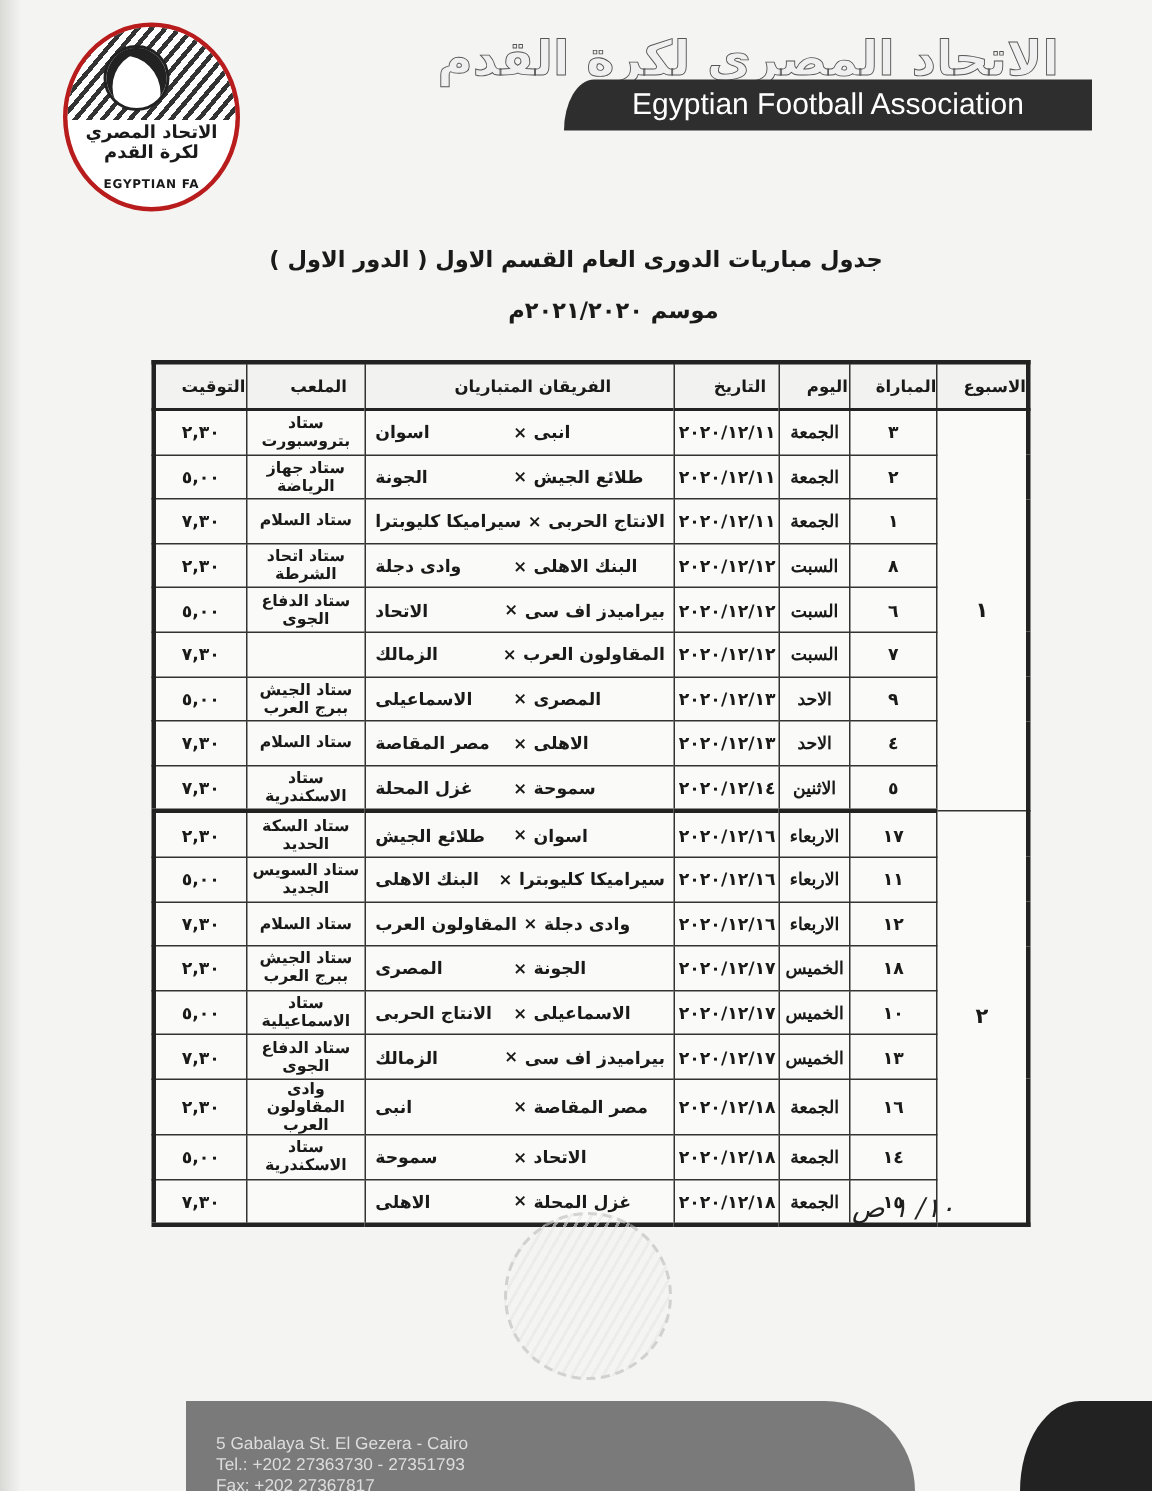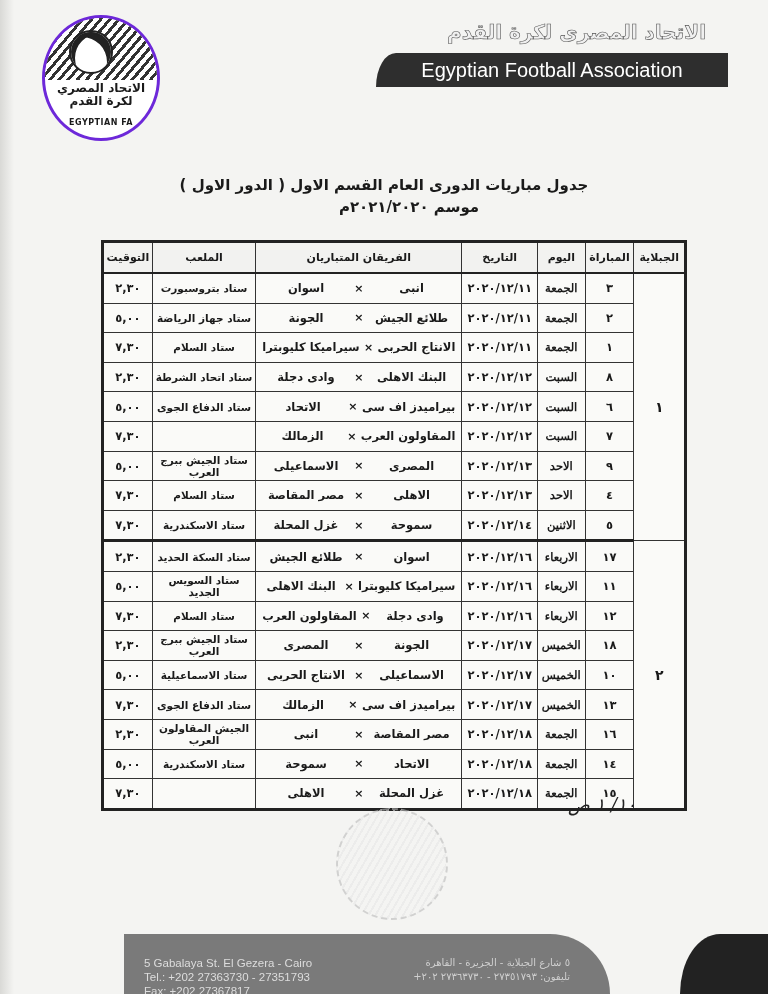--- a/index.html
+++ b/index.html
@@ -6,57 +6,57 @@
   body {
     width:768px; height:994px; overflow:hidden; position:relative;
     background:#f4f4f2;
     font-family:"DejaVu Sans", sans-serif;
     color:#1a1a1a;
   }
   .page-edge { position:absolute; left:0; top:0; width:14px; height:994px;
     background:linear-gradient(90deg,#d9d9d6,#f4f4f2); }
   
   .logo { position:absolute; left:42px; top:15px; width:112px; height:120px;
-    border:3px solid #6d28d9; border-radius:50%; background:#fff; overflow:hidden; }
+    border:3px solid #b91c1c; border-radius:50%; background:#fff; overflow:hidden; }
   .logo .rays { position:absolute; left:0; top:0; width:112px; height:62px;
     background:repeating-linear-gradient(130deg,#333 0 3px,#fff 3px 7px); }
   .logo .ball { position:absolute; left:24px; top:12px; width:40px; height:40px;
     border-radius:50%; background:#fff; border:2px solid #222;
     box-shadow: inset 8px 6px 0 -4px #222, inset -9px 10px 0 -5px #222; }
   .logo .ltext { position:absolute; left:0; right:0; top:64px; text-align:center;
     font-family:"DejaVu Sans", sans-serif; font-weight:bold; font-size:12px; line-height:13px; direction:rtl; }
   .logo .etext { position:absolute; left:0; right:0; top:100px; text-align:center;
     font-size:8px; font-weight:bold; letter-spacing:0.5px; }
   
-  .ar-title { position:absolute; right:62px; top:20px; font-size:20px; font-weight:bold;
+  .ar-title { position:absolute; right:62px; top:20px; font-size:32px; font-weight:bold;
     direction:rtl; color:#3a3a3a; letter-spacing:1px; -webkit-text-stroke:0.6px #555; color:#f0f0f0; }
   .en-banner { position:absolute; left:376px; top:53px; width:352px; height:34px;
     background:#2e2e2e; border-top-left-radius:20px 34px; color:#fff;
     font-family:"Liberation Sans", sans-serif; font-size:20px; line-height:34px; text-align:center; }
   
-  .doc-title { position:absolute; left:0; width:768px; top:176px; text-align:center;
+  .doc-title { position:absolute; left:0; width:768px; top:164px; text-align:center;
     font-weight:bold; font-size:15px; direction:rtl; }
   .doc-season { position:absolute; left:0; width:768px; top:198px; text-align:center;
     font-weight:bold; font-size:15px; direction:rtl;padding-left:25px; }
   
   table.schedule { position:absolute; left:101px; top:240px; width:586px;
     border-collapse:collapse; direction:rtl; border:3px solid #222; font-size:11.5px; }
   table.schedule th, table.schedule td { border:1px solid #333; text-align:center; padding:0; }
-  table.schedule th { height:29px; font-weight:bold; font-size:11px; background:#f2f2f0; border-bottom:2px solid #222; }
+  table.schedule th { height:29px; font-weight:bold; font-size:11px; background:#f2f2f0; border-bottom:2px solid #222;padding-left:17px; }
   table.schedule td { height:28.6px; font-weight:bold; background:#fafaf8; }
   table.schedule tr.group-end td { border-bottom:3px solid #222; }
   td.week { font-size:14px; width:50px; }
   td.num { width:48px; }
   td.day { width:47px;font-family:Liberation Serif, serif; }
   td.date { width:75px; font-weight:normal; font-family:"DejaVu Sans", sans-serif;margin-left:44px; }
   td.match { width:196px; }
   td.stadium { width:104px; font-size:10.5px; }
   td.time { width:48px; }
   .m-wrap { display:flex; direction:rtl; align-items:center; justify-content:space-between; padding:0 6px; }
-  .m-home, .m-away { flex:1; text-align:center; white-space:nowrap; }
+  .m-home, .m-away { flex:1; text-align:left; white-space:nowrap; }
   .m-vs { width:18px; text-align:center; font-size:11px; }
   
   .signature { position:absolute; left:568px; top:794px; font-size:18px; font-style:italic;
     color:#222; direction:rtl; font-family:"DejaVu Serif", serif; }
   .stamp { position:absolute; left:336px; top:808px; width:108px; height:108px;
     border:2px dashed #bbb; border-radius:50%; opacity:0.6;
     background:repeating-linear-gradient(120deg,#e8e8e8 0 2px,transparent 2px 6px); }
   
   .footer { position:absolute; left:0; top:928px; width:768px; height:66px; }
   .sponsor { position:absolute; left:18px; top:6px; width:100px; height:60px; }
@@ -88,21 +88,21 @@
 </div>
 <div class="ar-title">الاتحاد المصرى لكرة القدم</div>
 <div class="en-banner">Egyptian Football Association</div>
 
 <div class="doc-title">جدول مباريات الدورى العام القسم الاول ( الدور الاول )</div>
 <div class="doc-season">موسم ٢٠٢١/٢٠٢٠م</div>
 
 <table class="schedule">
   <thead>
     <tr>
-      <th>الجبلاية</th>
+      <th>الاسبوع</th>
       <th>المباراة</th>
       <th>اليوم</th>
       <th>التاريخ</th>
       <th>الفريقان المتباريان</th>
       <th>الملعب</th>
       <th>التوقيت</th>
     </tr>
   </thead>
   <tbody id="schedule-body">
       <tr>
@@ -321,21 +321,21 @@
         <td class="num">١٦</td>
         <td class="day">الجمعة</td>
         <td class="date">٢٠٢٠/١٢/١٨</td>
         <td class="match">
           <div class="m-wrap">
       <span class="m-home">مصر المقاصة</span>
       <span class="m-vs">×</span>
       <span class="m-away">انبى</span>
     </div>
         </td>
-        <td class="stadium">الجيش المقاولون العرب</td>
+        <td class="stadium">وادى المقاولون العرب</td>
         <td class="time">٢,٣٠</td>
       </tr>
       <tr>
         <td class="num">١٤</td>
         <td class="day">الجمعة</td>
         <td class="date">٢٠٢٠/١٢/١٨</td>
         <td class="match">
           <div class="m-wrap">
       <span class="m-home">الاتحاد</span>
       <span class="m-vs">×</span>
@@ -365,19 +365,15 @@
 <div class="signature">١٠/ ١ ص</div>
 <div class="stamp"></div>
 
 <div class="footer">
   <div class="bar">
     <div class="addr-en">
       <div>5 Gabalaya St. El Gezera - Cairo</div>
       <div>Tel.: +202 27363730 - 27351793</div>
       <div>Fax: +202 27367817</div>
     </div>
-    <div class="addr-ar">
-      <div>٥ شارع الجبلاية - الجزيرة - القاهرة</div>
-      <div>تليفون: ٢٧٣٥١٧٩٣ - ٢٧٣٦٣٧٣٠ ٢٠٢+</div>
-    </div>
   </div>
   <div class="corner"></div>
 </div>
 
 </body></html>

